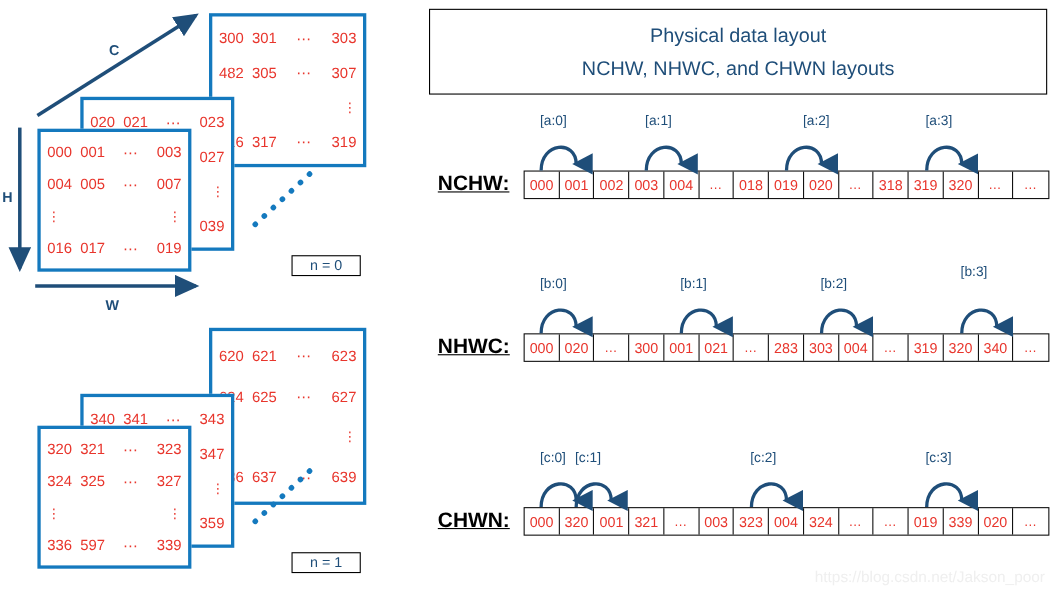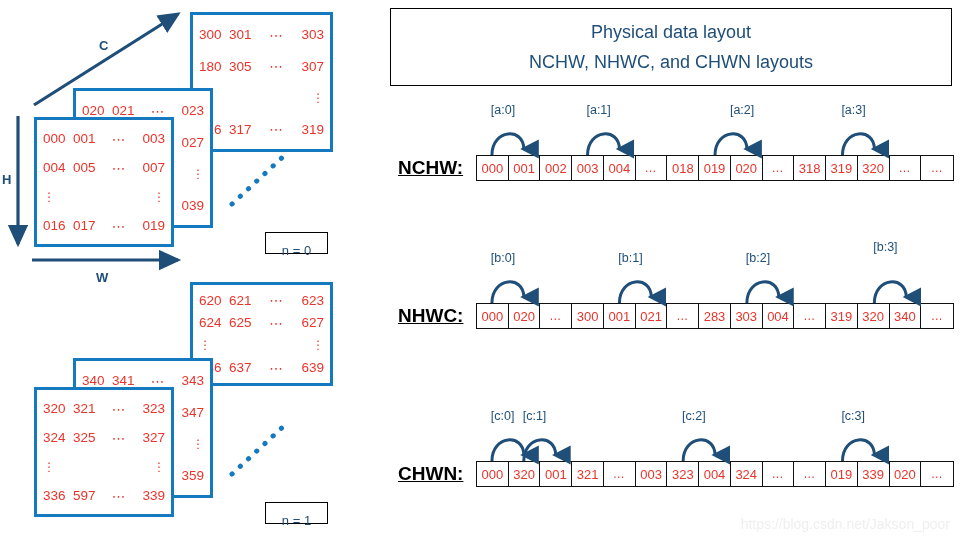--- a/index.html
+++ b/index.html
@@ -57,21 +57,21 @@
     position:absolute;color:#1F4E79;font-size:13px;font-weight:600;
   }
 
   
   .nbadge{
     position:absolute;
     border:1.5px solid #000000;
     background:#ffffff;
     color:#1F4E79;
     font-size:13px;
-    padding:10px 12px;
+    padding:0 12px;
     box-sizing:border-box;
     text-align:center;
   }
 
   
   .title-box{
     position:absolute;
     left:390px;top:8px;width:562px;height:78px;
     border:1.5px solid #000000;
     background:#ffffff;
@@ -157,21 +157,21 @@
 
     <div class="plane plane-back" style="left:190px;top:12px;width:143px;height:140px;">
       <div class="plane-rows">
         <div class="prow">
           <span class="c1">300</span>
           <span class="c2">301</span>
           <span class="cd">⋯</span>
           <span class="c4">303</span>
         </div>
         <div class="prow">
-          <span class="c1">180</span>
+          <span class="c1">482</span>
           <span class="c2">305</span>
           <span class="cd">⋯</span>
           <span class="c4">307</span>
         </div>
         <div class="prow">
           <span class="c1 vdots">⋮</span>
           <span class="c2"></span>
           <span class="cd"></span>
           <span class="c4 vdots">⋮</span>
         </div>
@@ -244,21 +244,21 @@
 
     <svg class="abs" style="left:228px;top:148px;width:66px;height:62px;" viewBox="0 0 66 62">
       <line x1="4" y1="56" x2="58" y2="6" stroke="#1479BE" stroke-width="5" stroke-linecap="round" stroke-dasharray="0.2 11"></line>
     </svg>
 
     <div class="nbadge" style="left:265px;top:232px;width:63px;height:19px;">n = 0</div>
   </div>
 
   <div class="tensor-block" style="left:0;top:270px;width:380px;height:270px;">
 
-    <div class="plane plane-back" style="left:190px;top:12px;width:143px;height:104px;">
+    <div class="plane plane-back" style="left:190px;top:28px;width:143px;height:161px;">
       <div class="plane-rows">
         <div class="prow">
           <span class="c1">620</span>
           <span class="c2">621</span>
           <span class="cd">⋯</span>
           <span class="c4">623</span>
         </div>
         <div class="prow">
           <span class="c1">624</span>
           <span class="c2">625</span>

